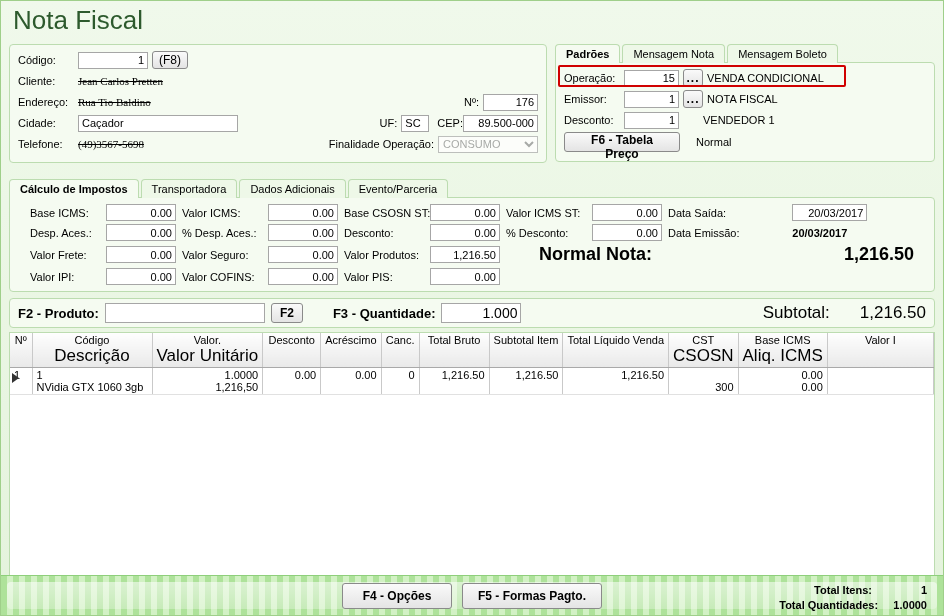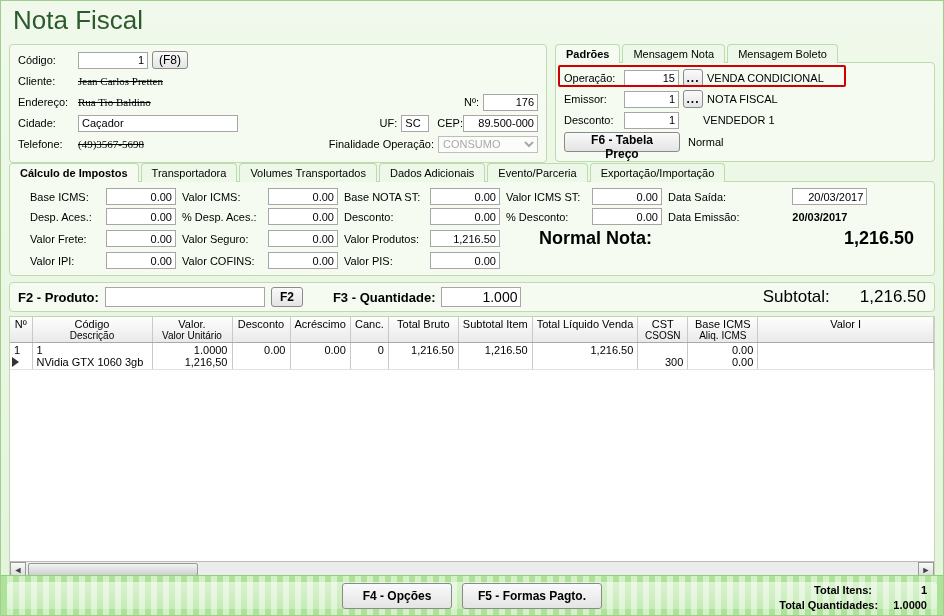--- a/index.html
+++ b/index.html
@@ -86,21 +86,21 @@
     padding: 3px 10px;
     border-radius: 4px 4px 0 0;
     font-size: 11px;
     cursor: pointer;
   }
   .tab.active {
     background: #f5fbf1;
     font-weight: bold;
   }
   .tax-panel {
-    margin: 0 8px 0 8px;
+    margin: 16px 8px 0 8px;
   }
   .tax-body {
     border: 1px solid #bcdcb0;
     border-radius: 0 4px 4px 4px;
     background: #f5fbf1;
     padding: 6px 20px;
   }
   .tax-grid {
     display: grid;
     grid-template-columns: 70px 70px 80px 70px 80px 70px 80px 70px auto auto;
@@ -148,21 +148,21 @@
     white-space: nowrap;
     vertical-align: top;
   }
   table.grid th {
     background: linear-gradient(#fefefe,#e9e9e9);
     border-bottom: 1px solid #a9a9a9;
     font-weight: normal;
     text-align: center;
     height: 14px;
   }
-  table.grid th .sub { display:block; font-size:10px;text-align:center; }
+  table.grid th .sub { display:block; font-size:17px;text-align:center; }
   table.grid td { text-align: right; }
   table.grid td.left { text-align: left; }
   .row-marker {
     position:absolute;
     left:2px; top: 40px;
     width:0;height:0;
     border-top:5px solid transparent;
     border-bottom:5px solid transparent;
     border-left:7px solid #333;
   }
@@ -286,43 +286,41 @@
           <span>NOTA FISCAL</span>
         </div>
         <div class="row">
           <span class="lbl" style="width:60px">Desconto:</span>
           <input class="text right" style="width: 55px;" value="1">
           <span style="width:24px"></span>
           <span>VENDEDOR 1</span>
         </div>
         <div class="row">
           <button class="btn" style="width:116px;font-weight:bold">F6 - Tabela Preço</button>
-          <span style="margin-left:8px">Normal</span>
+          <span style="margin-left:16px">Normal</span>
         </div>
       </div>
     </div>
   </div>
 
   <div class="tax-panel">
     <div class="tabs">
       <div class="tab active">Cálculo de Impostos</div>
       <div class="tab">Transportadora</div>
-      <div class="tab">Volumes Transportados</div>
       <div class="tab">Dados Adicionais</div>
       <div class="tab">Evento/Parceria</div>
-      <div class="tab">Exportação/Importação</div>
     </div>
     <div class="tax-body">
       <div class="tax-grid">
 
         <span class="lbl">Base ICMS:</span>
         <input class="text right" value="0.00" style="">
         <span class="lbl">Valor ICMS:</span>
         <input class="text right" value="0.00" style="">
-        <span class="lbl">Base NOTA ST:</span>
+        <span class="lbl">Base CSOSN ST:</span>
         <input class="text right" value="0.00" style="">
         <span class="lbl">Valor ICMS ST:</span>
         <input class="text right" value="0.00" style="">
         <span class="lbl">Data Saída:</span>
         <input class="text right" style="width: 75px;" value="20/03/2017">
 
         <span class="lbl">Desp. Aces.:</span>
         <input class="text right" value="0.00" style="">
         <span class="lbl">% Desp. Aces.:</span>
         <input class="text right" value="0.00" style="">

